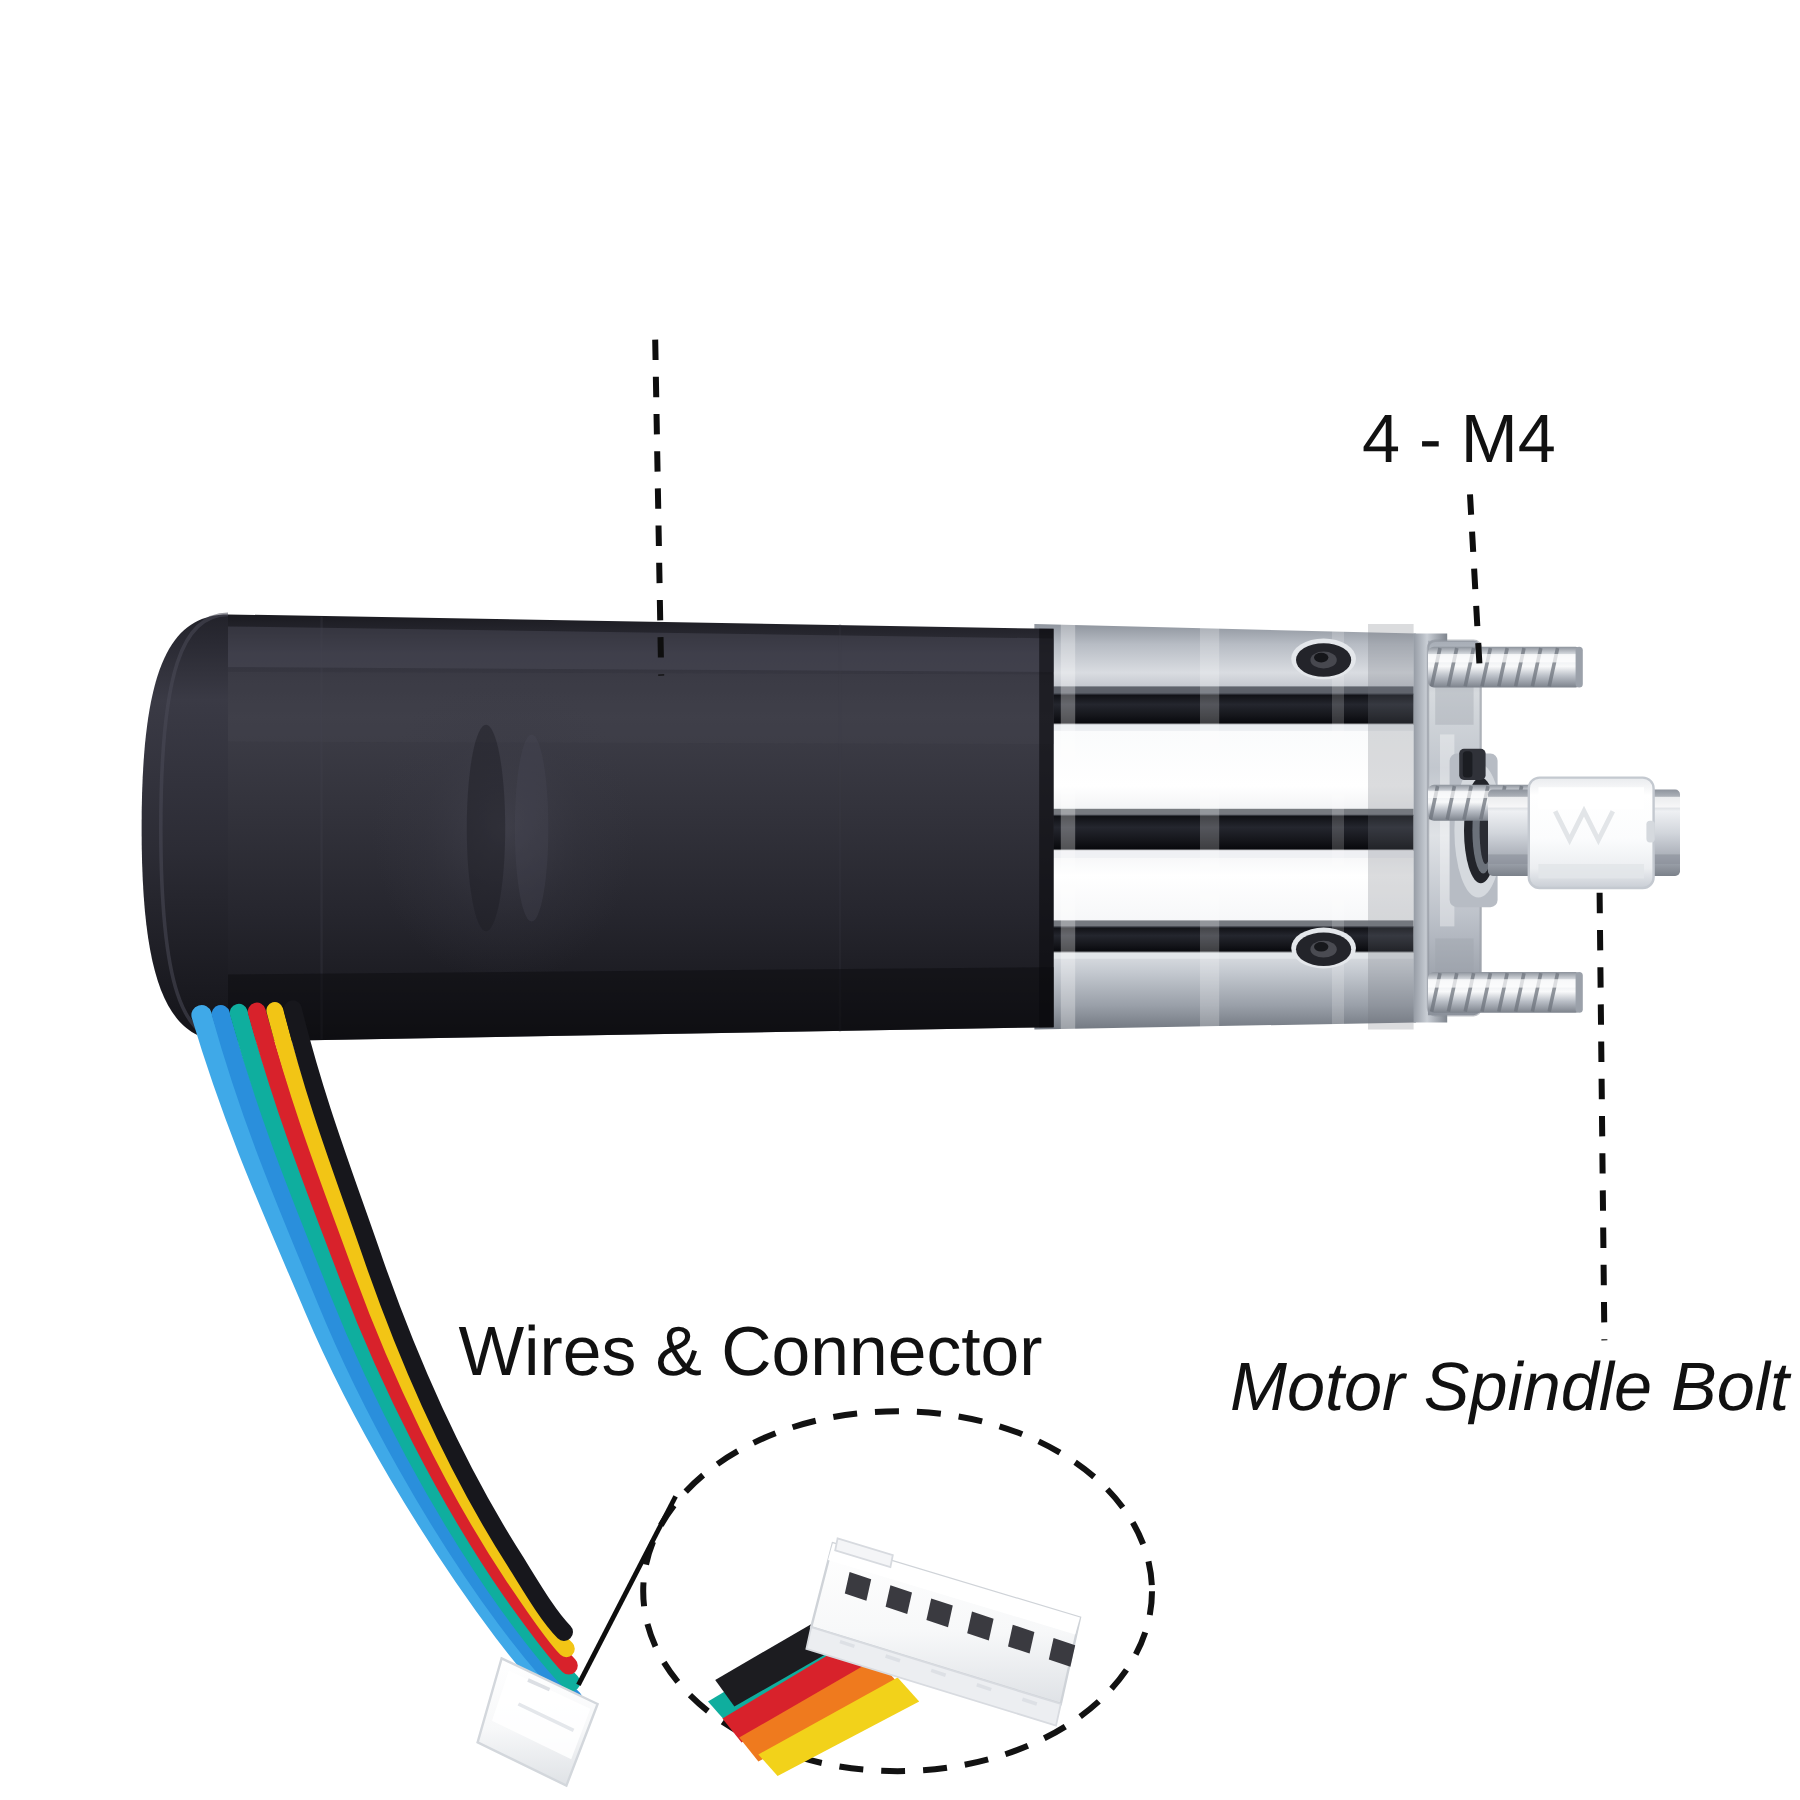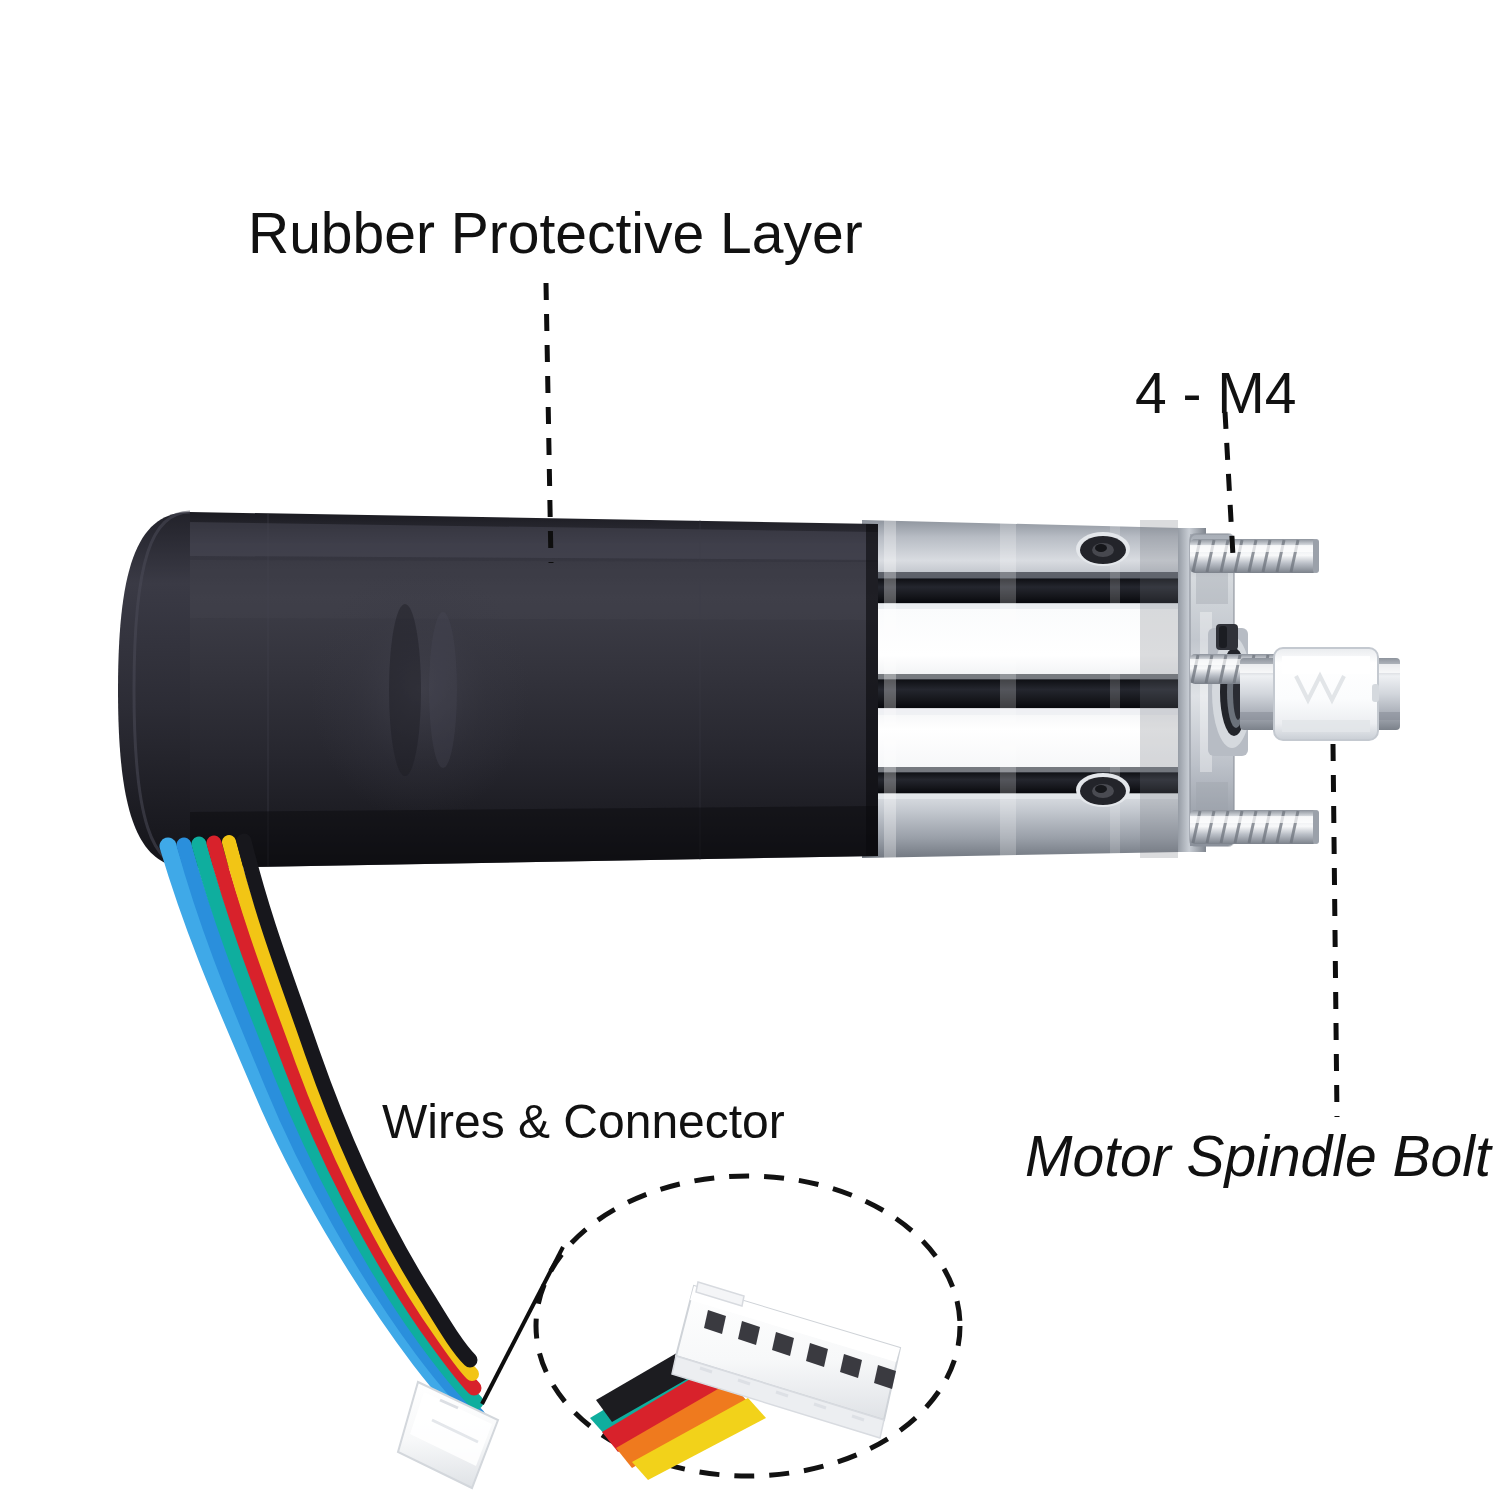--- a/index.html
+++ b/index.html
@@ -19,22 +19,22 @@
   }
   .lbl {
     position: absolute;
     color: #111111;
     font-family: "Liberation Sans", sans-serif;
     white-space: nowrap;
     line-height: 1;
     font-weight: 400;
   }
   #label-rubber { left: 248px; top: 205px; font-size: 57px; }
-  #label-m4     { left: 1135px; top: 338px; font-size: 57px; margin-top: 27px; }
-  #label-wires  { left: 382px; top: 1098px; font-size: 48px; }
+  #label-m4     { left: 1135px; top: 338px; font-size: 57px; }
+  #label-wires  { left: 382px; top: 1098px; font-size: 58px; }
   #label-spindle{ left: 1025px; top: 1128px; font-size: 57px; font-style: italic; }
 
   svg.layer {
     position: absolute;
     left: 0; top: 0;
     width: 1500px; height: 1500px;
     overflow: visible;
   }
   #art { z-index: 2; }
   #leaders { z-index: 6; }
@@ -353,21 +353,20 @@
 
     <path d="M 546 283 L 551 563" fill="none" stroke="#0e0e0e" stroke-width="5" stroke-dasharray="17 14"></path>
 
     <path d="M 1225 412 L 1233 556" fill="none" stroke="#0e0e0e" stroke-width="5" stroke-dasharray="17 14"></path>
 
     <path d="M 1333 744 L 1337 1117" fill="none" stroke="#0e0e0e" stroke-width="5" stroke-dasharray="17 14"></path>
 
     <path d="M 563 1247 L 482 1404" fill="none" stroke="#0e0e0e" stroke-width="4"></path>
   </svg>
 
-  <div class="lbl" id="label-rubber">Rubber Protective Layer</div>
 
   <div class="lbl" id="label-m4">4 - M4</div>
 
   <div class="lbl" id="label-wires">Wires &amp; Connector</div>
 
   <div class="lbl" id="label-spindle">Motor Spindle Bolt</div>
 
 </div>
 
 </body></html>

